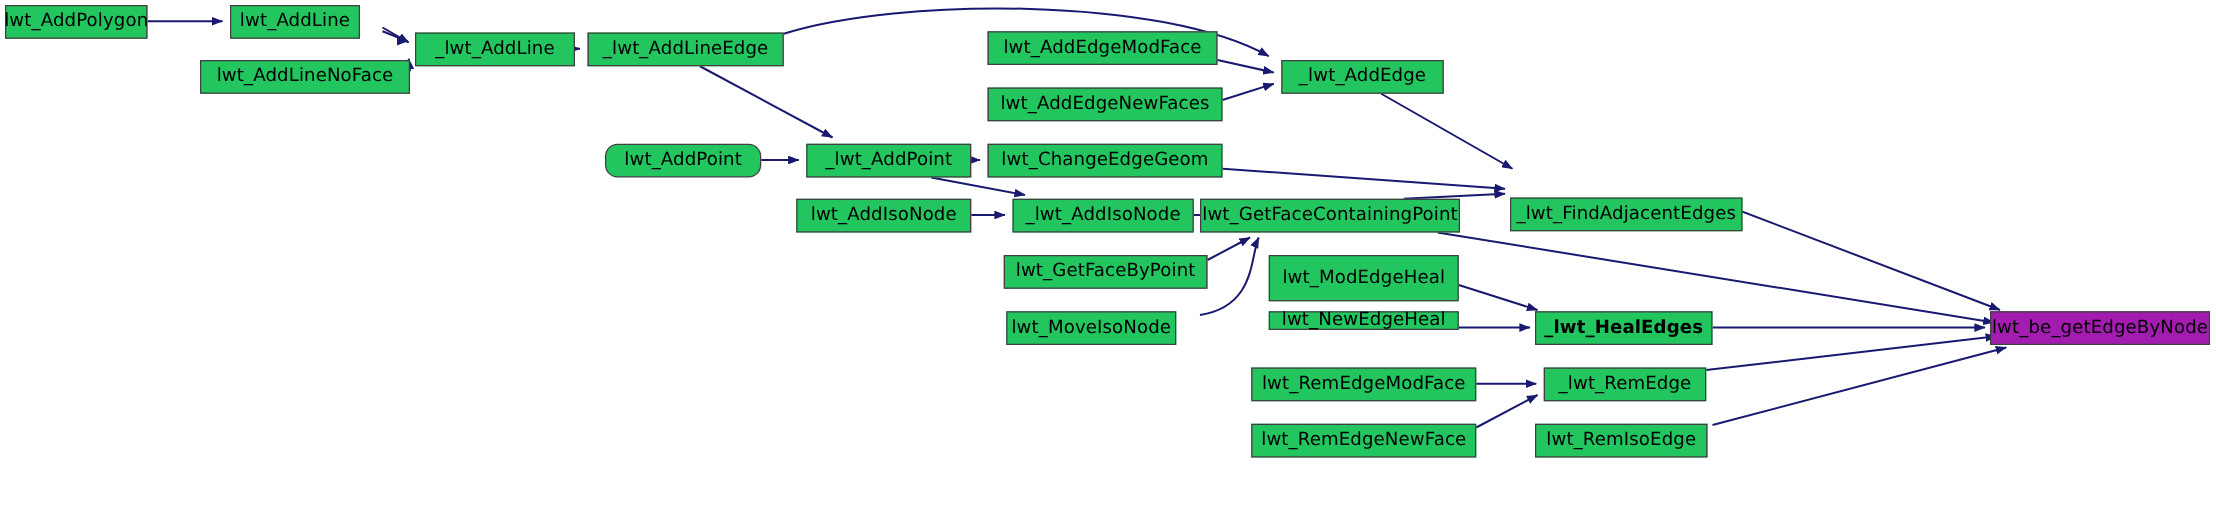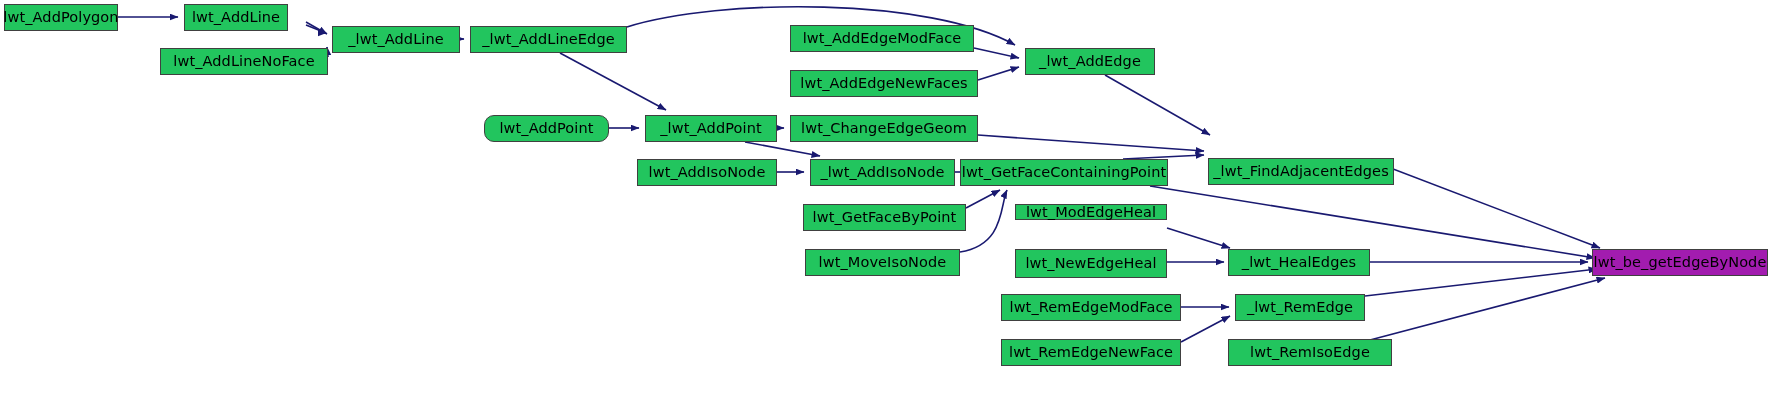--- a/index.html
+++ b/index.html
@@ -139,42 +139,42 @@
       </div>
       <div class="node" style="left: 960px; top: 159px; width: 208px; height: 27px;">
         <span class="node-label">lwt_GetFaceContainingPoint</span>
       </div>
       <div class="node" style="left: 1208px; top: 137px; width: 186px; height: 27px; margin-top: 21px;">
         <span class="node-label">_lwt_FindAdjacentEdges</span>
       </div>
       <div class="node" style="left: 803px; top: 204px; width: 163px; height: 27px;">
         <span class="node-label">lwt_GetFaceByPoint</span>
       </div>
-      <div class="node" style="left: 1015px; top: 204px; width: 152px; height: 16px;">
+      <div class="node" style="left: 1015px; top: 204px; width: 152px; height: 37px;">
         <span class="node-label">lwt_ModEdgeHeal</span>
       </div>
-      <div class="node" style="left: 805px; top: 249px; width: 155px; height: 27px;">
+      <div class="node" style="left: 805px; top: 249px; width: 136px; height: 27px;">
         <span class="node-label">lwt_MoveIsoNode</span>
       </div>
-      <div class="node" style="left: 1015px; top: 249px; width: 152px; height: 29px;">
+      <div class="node" style="left: 1015px; top: 249px; width: 152px; height: 15px;">
         <span class="node-label">lwt_NewEdgeHeal</span>
       </div>
-      <div class="node" style="left: 1228px; top: 249px; width: 142px; height: 27px;">
+      <div class="node" style="left: 1228px; top: 249px; width: 142px; height: 27px; font-weight: bold;">
         <span class="node-label">_lwt_HealEdges</span>
       </div>
       <div class="node highlight" style="left: 1592px; top: 249px; width: 176px; height: 27px;">
         <span class="node-label">lwt_be_getEdgeByNode</span>
       </div>
       <div class="node" style="left: 1001px; top: 294px; width: 180px; height: 27px;">
         <span class="node-label">lwt_RemEdgeModFace</span>
       </div>
       <div class="node" style="left: 1235px; top: 294px; width: 130px; height: 27px;">
         <span class="node-label">_lwt_RemEdge</span>
       </div>
       <div class="node" style="left: 1001px; top: 339px; width: 180px; height: 27px;">
         <span class="node-label">lwt_RemEdgeNewFace</span>
       </div>
-      <div class="node" style="left: 1228px; top: 339px; width: 164px; height: 27px;">
+      <div class="node" style="left: 1228px; top: 339px; width: 138px; height: 27px;">
         <span class="node-label">lwt_RemIsoEdge</span>
       </div>
     </div>
 
 </div>
 
 </body></html>

